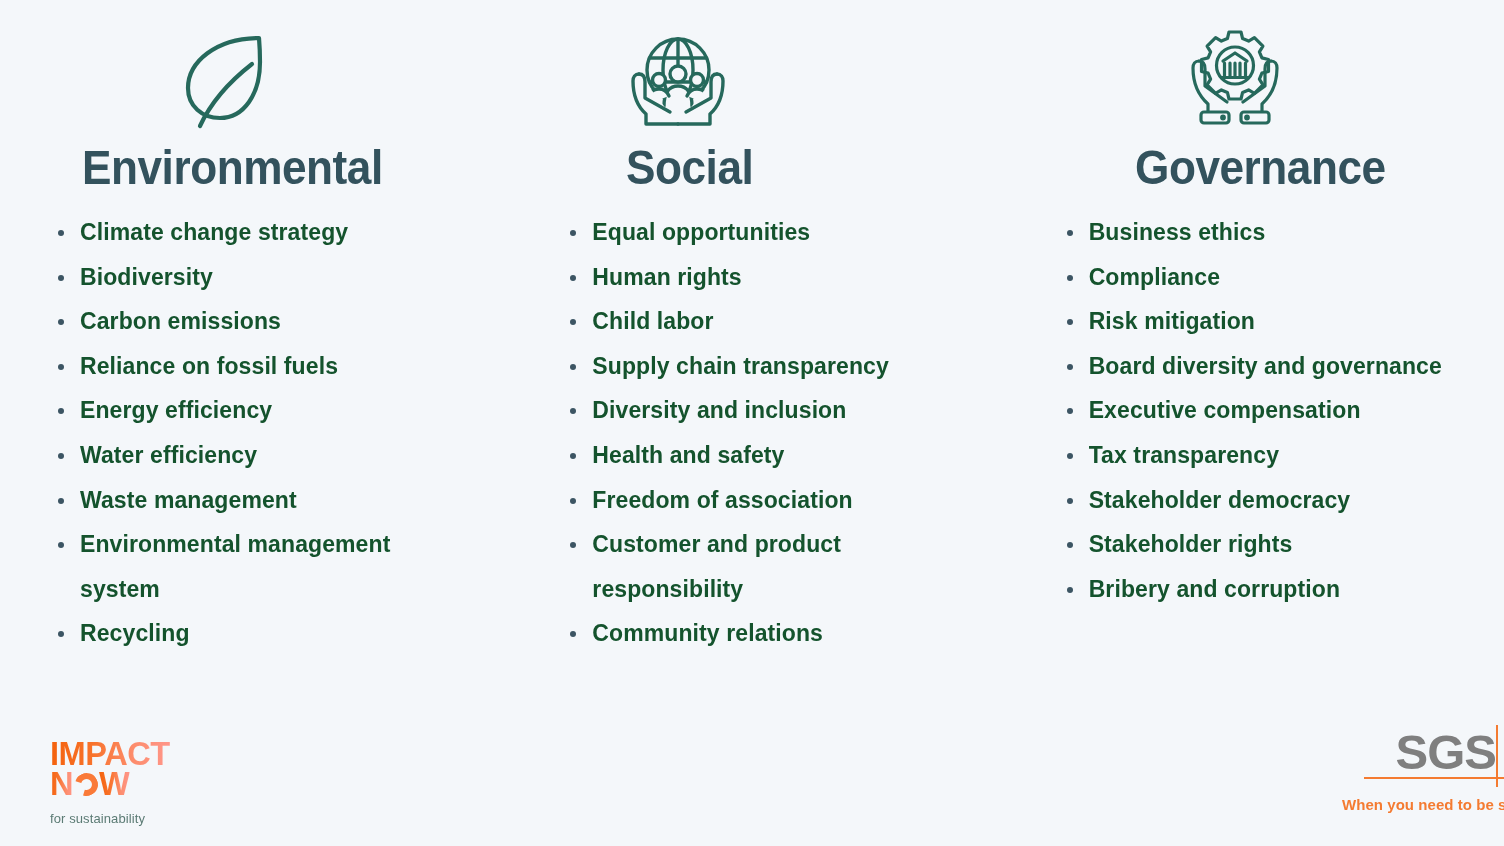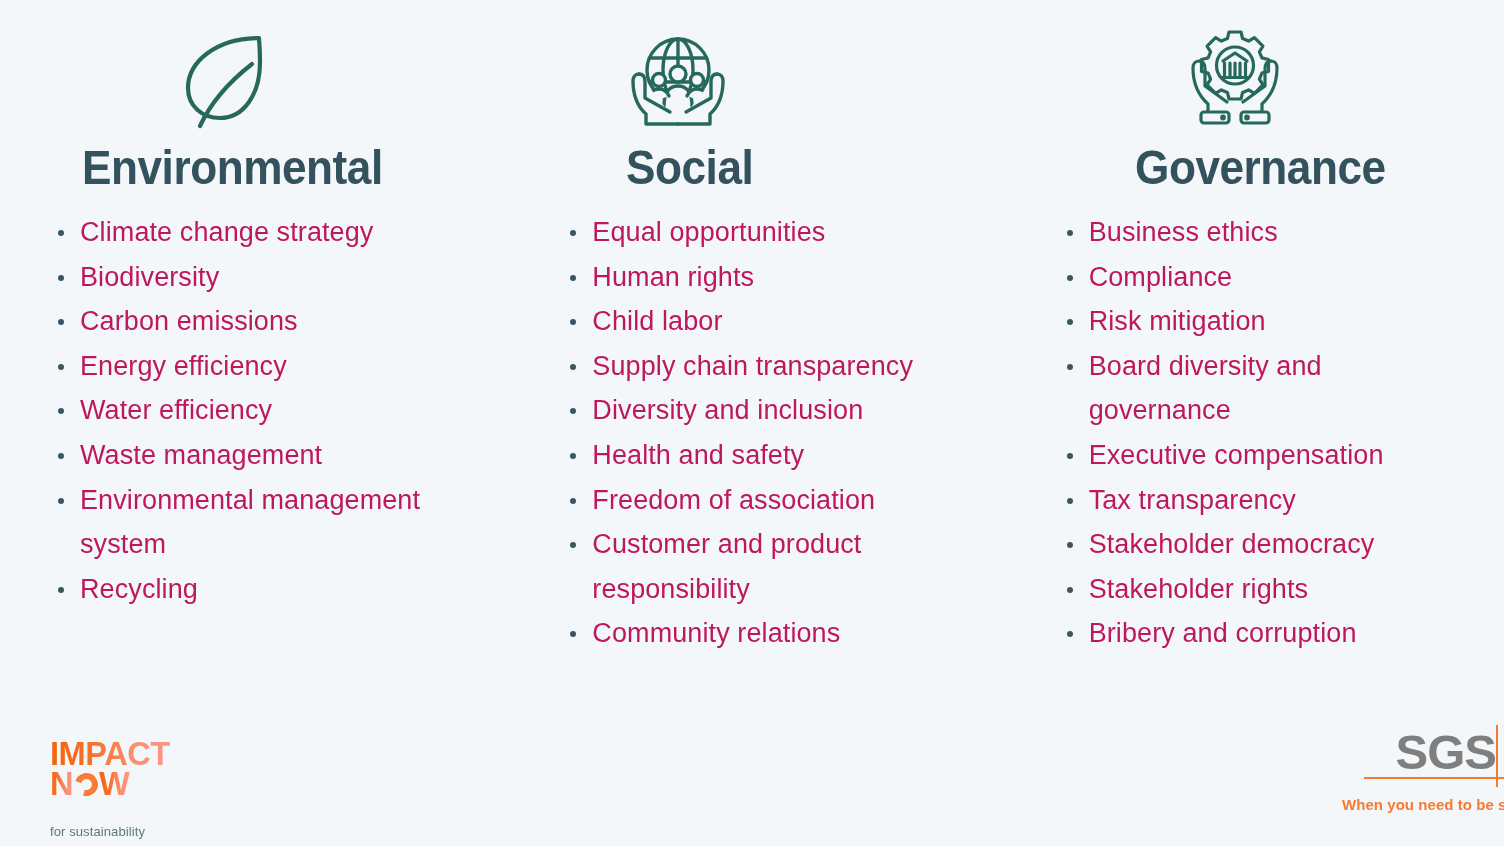--- a/index.html
+++ b/index.html
@@ -75,24 +75,24 @@
     margin: 18px 0 0 0;
     padding: 0;
   }
   .col-env ul.topic-list { margin-left: 4px; width: 390px; }
   .col-soc ul.topic-list { margin-left: 0px; width: 400px; }
   .col-gov ul.topic-list { margin-left: 0px; width: 400px; }
 
   ul.topic-list li {
     position: relative;
     padding-left: 28px;
-    font-size: 27px;
+    font-size: 23px;
     line-height: 44.6px;
-    color: #be185d;
-    font-weight: 400;
+    color: #14532d;
+    font-weight: 700;
     letter-spacing: 0.1px;
   }
   ul.topic-list li::before {
     content: "";
     position: absolute;
     left: 6px;
     top: 20px;
     width: 6px;
     height: 6px;
     border-radius: 50%;
@@ -134,21 +134,21 @@
     border-left-color: transparent;
     box-sizing: border-box;
     transform: rotate(-28deg);
     margin: 0 1px;
     position: relative;
     top: 1px;
   }
   .impact-tagline {
     font-size: 13px;
     color: #5b7b74;
-    margin-top: 26px;
+    margin-top: 13px;
     letter-spacing: 0.1px;
   }
 
   
   .sgs-logo {
     position: absolute;
     left: 1342px;
     top: 730px;
     width: 170px;
   }
@@ -205,20 +205,21 @@
         <svg width="96" height="104" viewBox="0 0 96 104" fill="none">
           <path d="M83 12 C 40 12, 12 36, 12 62 C 12 80, 26 92, 44 92 C 68 92, 84 68, 84 36 C 84 26, 83.5 18, 83 12 Z" stroke="#26695c" stroke-width="4.2" stroke-linecap="round" stroke-linejoin="round" fill="none"></path>
           <path d="M76 38 C 58 52, 36 74, 24 100" stroke="#26695c" stroke-width="4.2" stroke-linecap="round" fill="none"></path>
         </svg>
       </div>
       <div class="heading">Environmental</div>
       <ul class="topic-list">
         <li>Climate change strategy</li>
         <li>Biodiversity</li>
         <li>Carbon emissions</li>
+        <li>Reliance on fossil fuels</li>
         <li>Energy efficiency</li>
         <li>Water efficiency</li>
         <li>Waste management</li>
         <li>Environmental management system</li>
         <li>Recycling</li>
       </ul>
     </div>
 
     <div class="column col-soc">
       <div class="icon-wrap">

